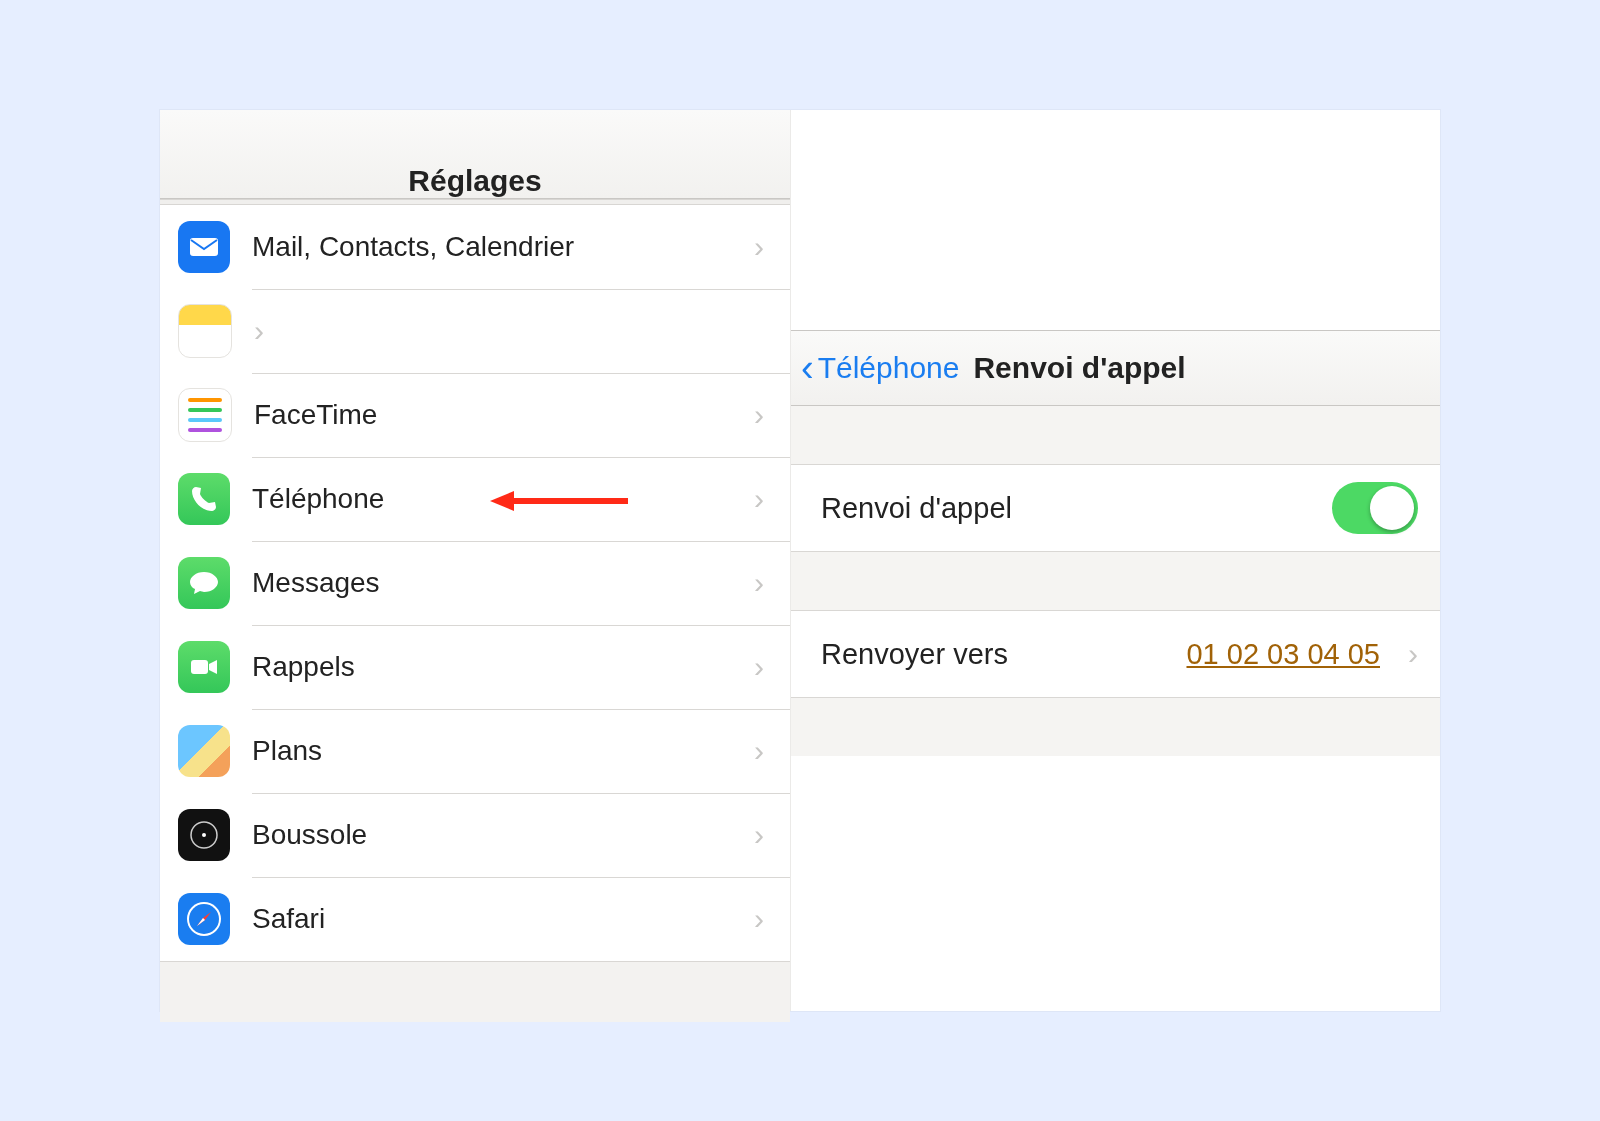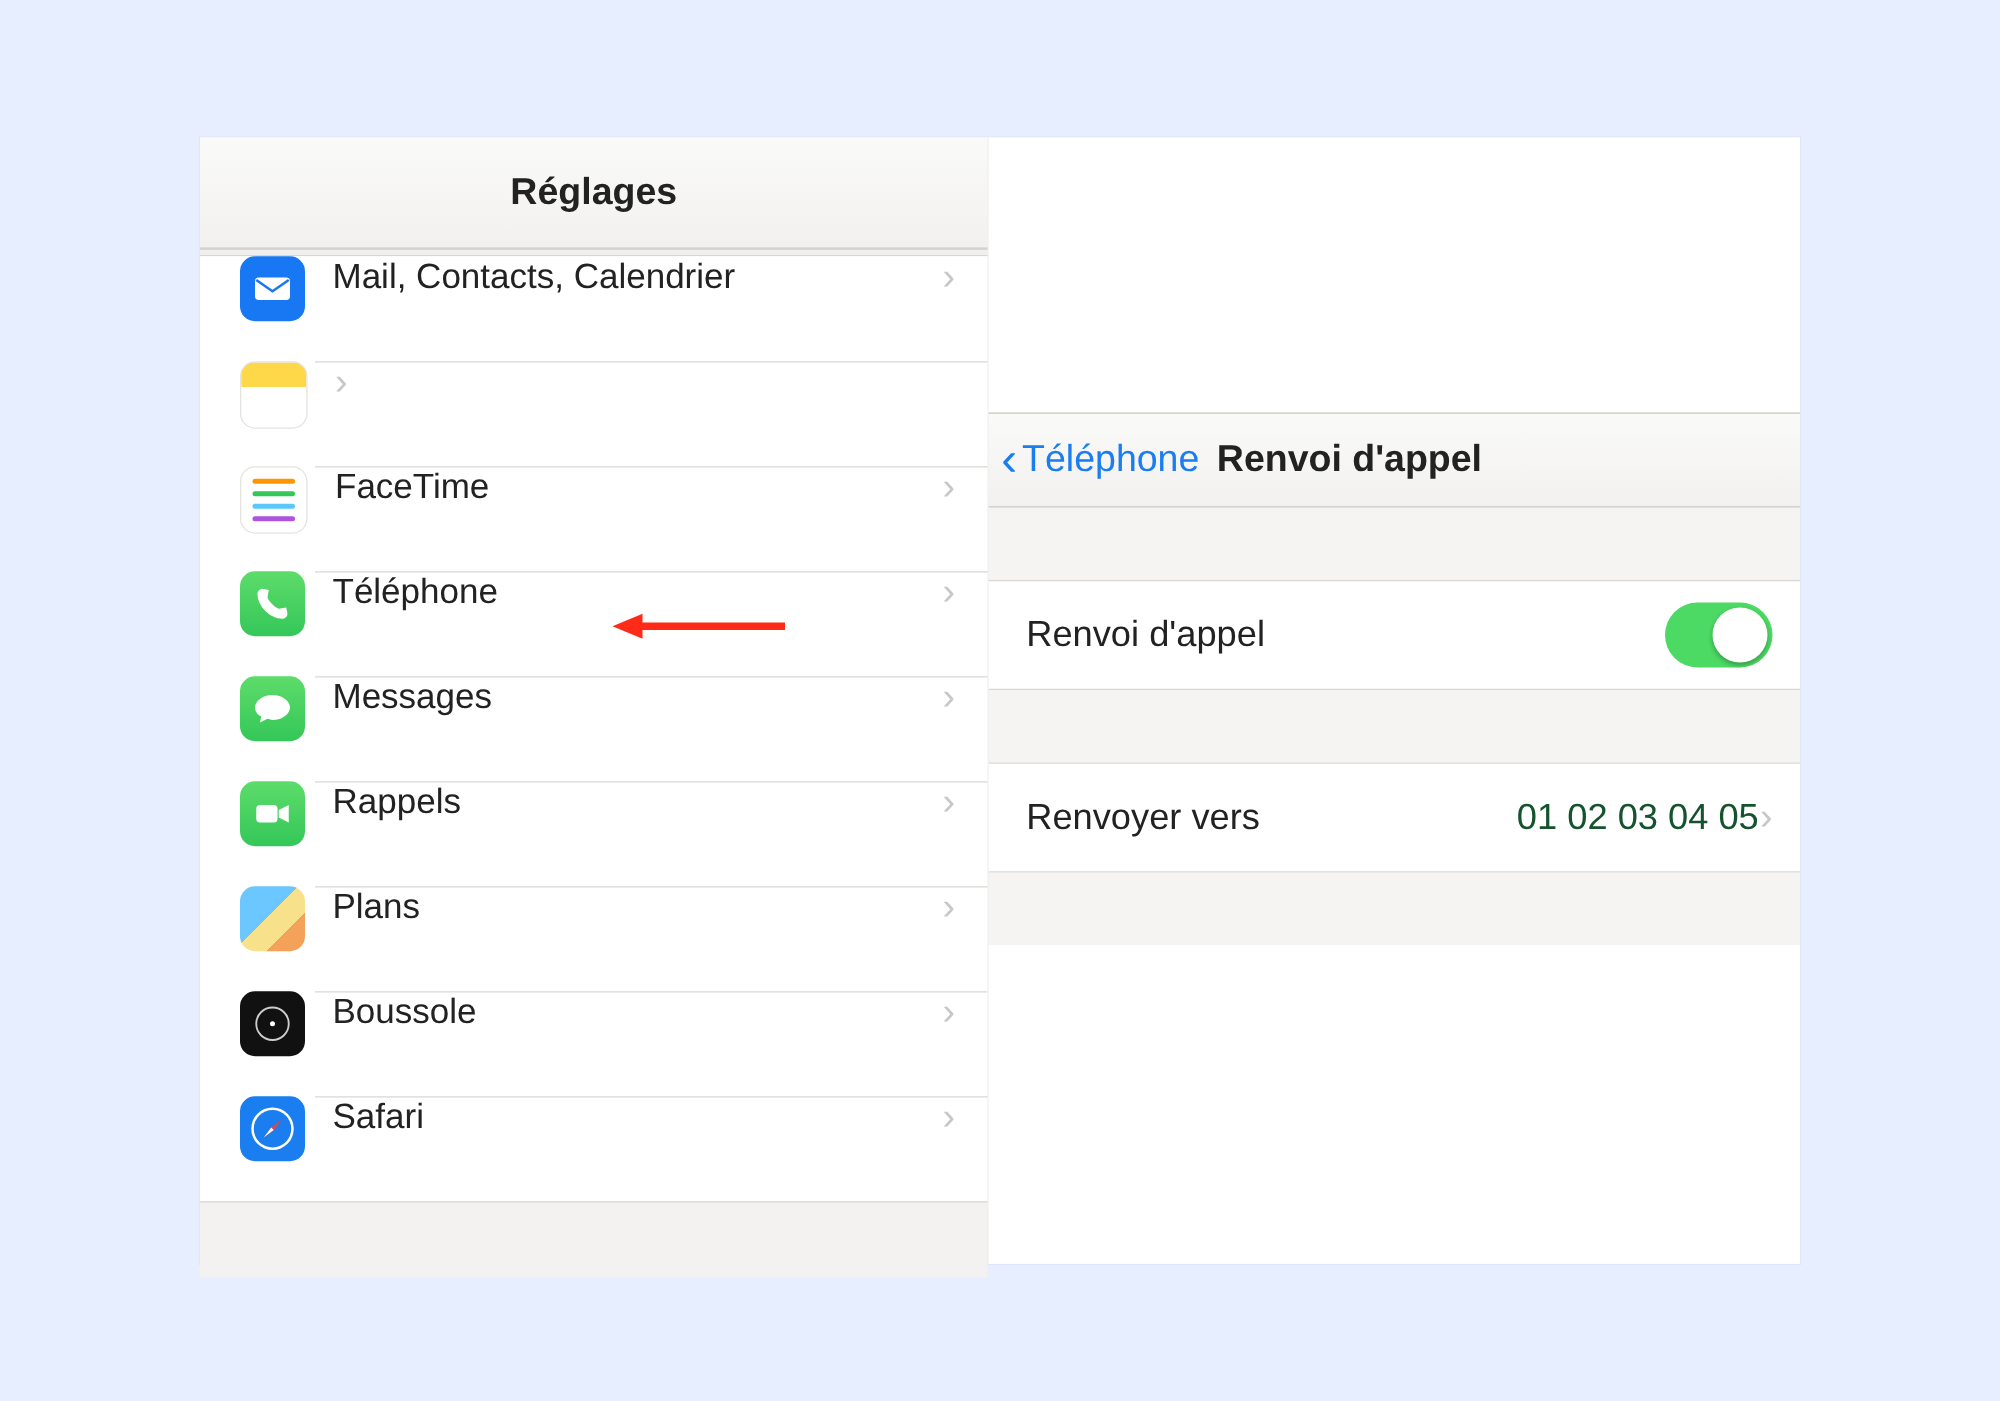--- a/index.html
+++ b/index.html
@@ -20,37 +20,37 @@
   }
   .pane{
     position:relative;
     background:#f5f4f2;
   }
   .pane-left{flex:0 0 630px;border-right:1px solid rgba(0,0,0,0.04);}
   .pane-right{flex:1;}
   
   .nav-bar{
     height:88px;
-    display:flex;align-items:center;justify-content:center;
+    display:flex;align-items:flex-end;justify-content:center;
     font-size:30px;font-weight:600;color:#222;
     border-bottom:1px solid #c9c7c4;
     background:linear-gradient(#fafaf9,#f2f1ef);
     position:relative;
   }
   .group-divider{
     height:4px;
     border-top:1px solid #d8d6d3;
     border-bottom:1px solid #d8d6d3;
     background:#f0efed;
   }
   .list{background:#fff;}
   .row{
-    display:flex;
+    display:flex;align-items:center;
     height:84px;
-    padding-left:32px;
+    padding-left:18px;
     position:relative;
   }
   .row + .row::before{
     content:"";
     position:absolute;left:92px;right:0;top:0;
     height:1px;background:#d9d7d4;
   }
   .app-icon{
     width:52px;height:52px;border-radius:12px;
     flex:0 0 52px;
@@ -96,21 +96,21 @@
   .cell .spacer{flex:1;}
   .toggle{
     width:86px;height:52px;border-radius:26px;
     background:#4cd964;position:relative;
   }
   .toggle::after{
     content:"";position:absolute;right:4px;top:4px;
     width:44px;height:44px;border-radius:50%;
     background:#fff;box-shadow:0 2px 4px rgba(0,0,0,0.3);
   }
-  .value-dim{color:#14532d;font-size:29px;margin-right:1px;}
+  .value-dim{color:#a16207;font-size:29px;margin-right:28px;text-decoration:underline;}
   .right-rest{flex:1;background:#fff;}
   
   .arrow{
     position:absolute;pointer-events:none;
   }
   .arrow svg{display:block;}
   
   .ic-mail{background:#1877f2;}
   .ic-notes{background:linear-gradient(#ffd84a 0 38%,#fff 38% 100%);border:1px solid #e5e3df;}
   .ic-reminders{background:#fff;border:1px solid #e5e3df;}

